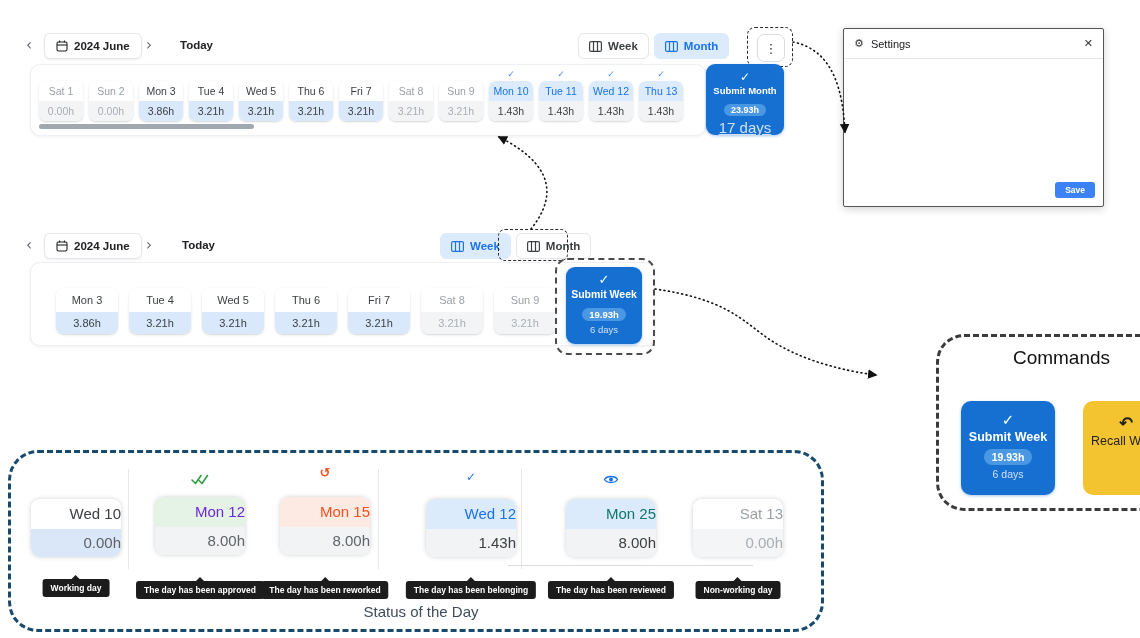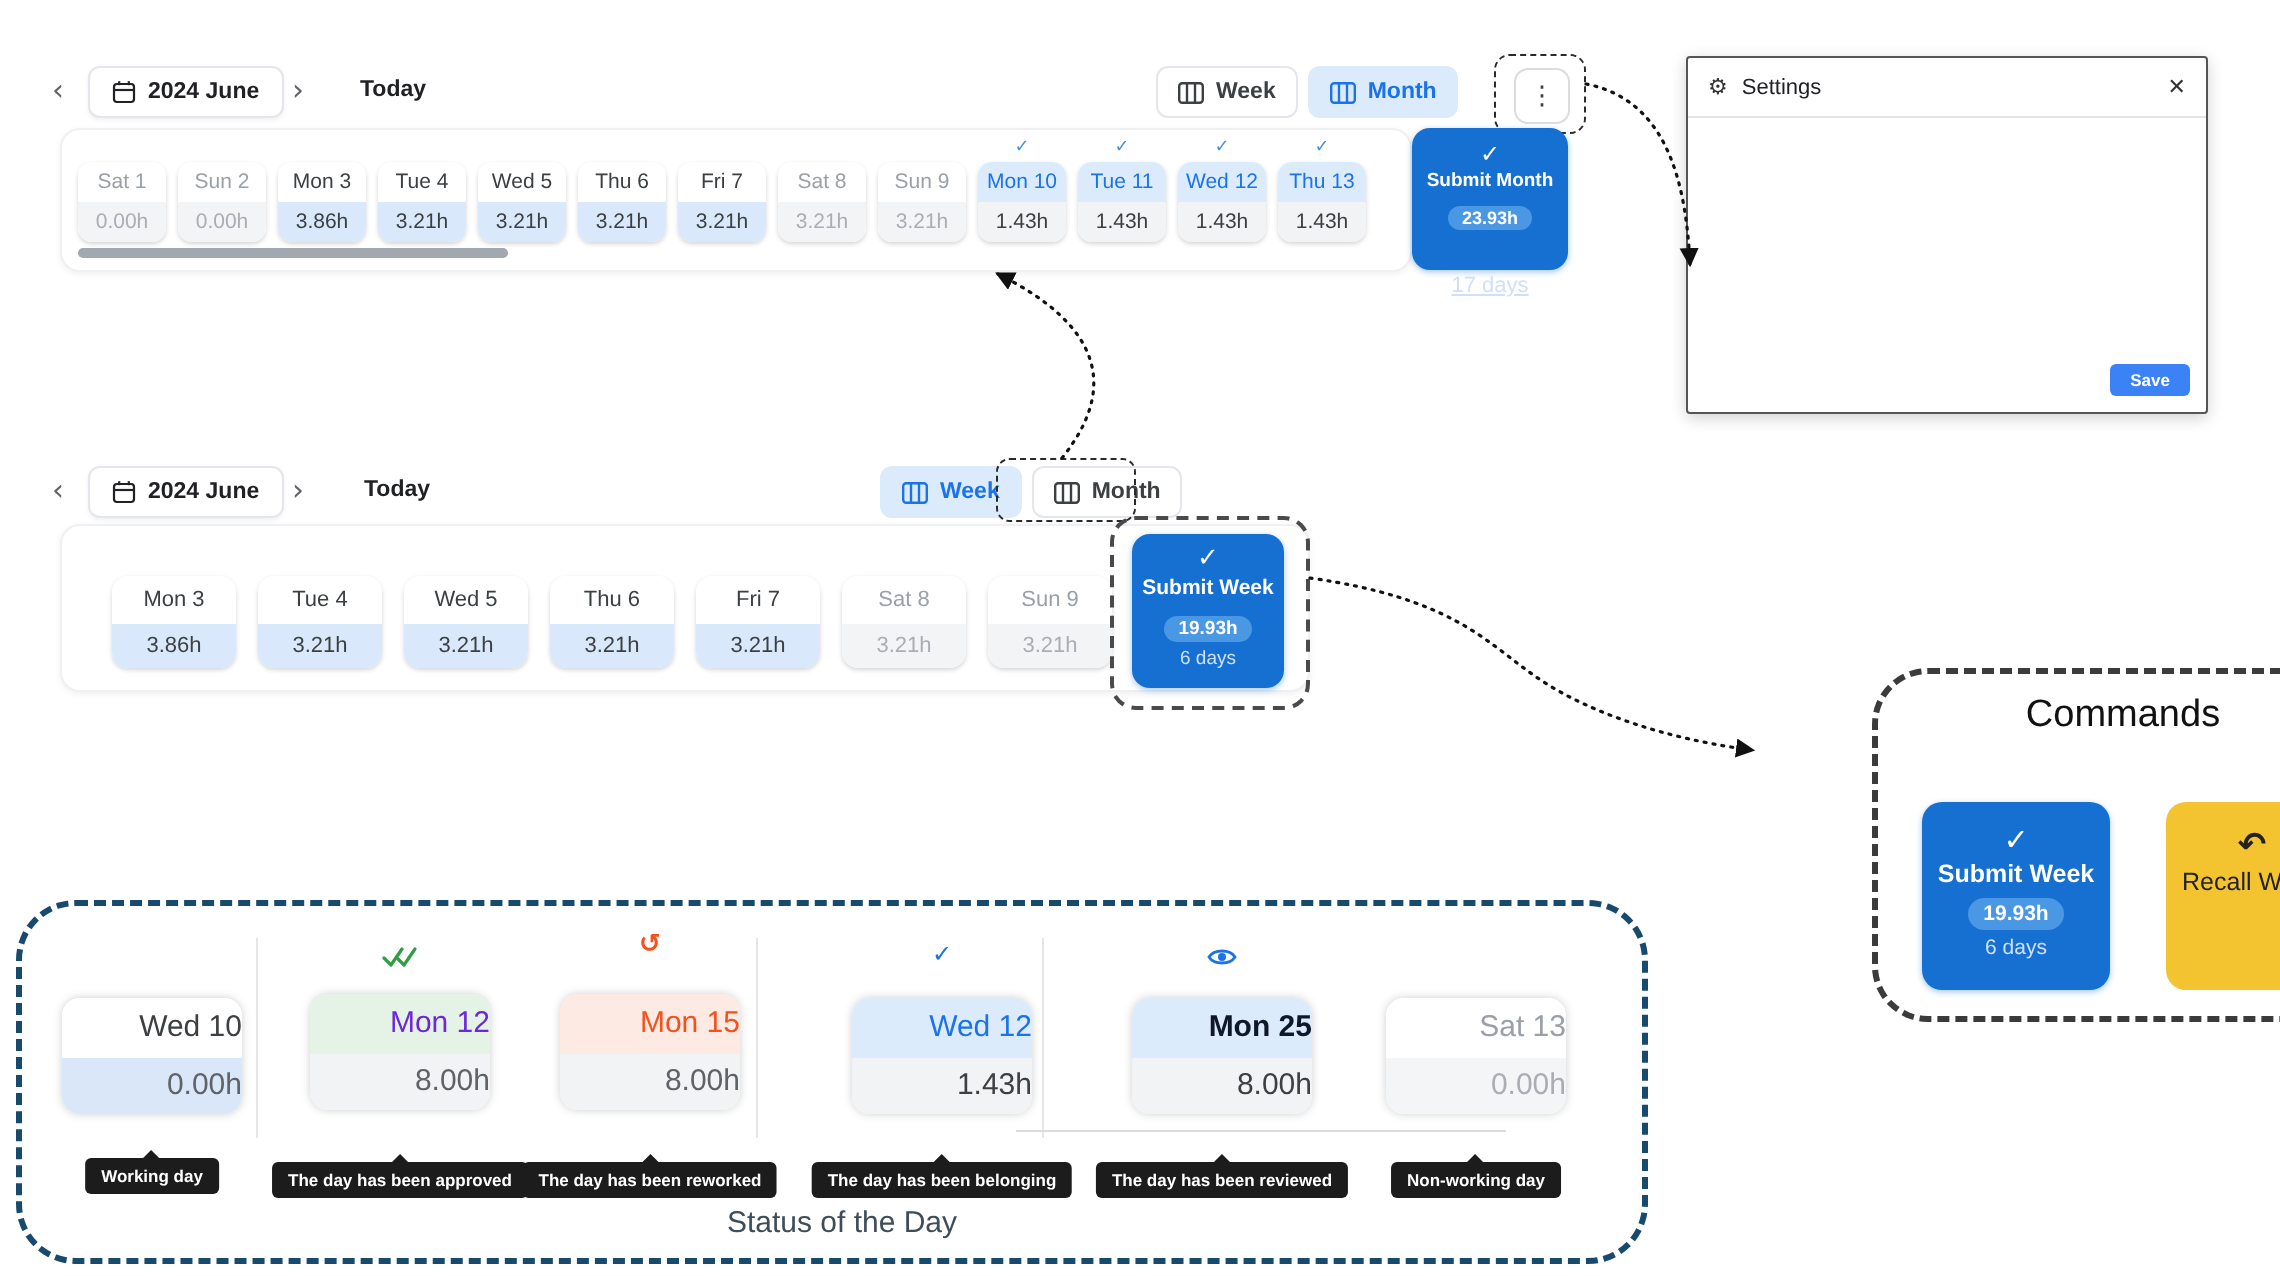--- a/index.html
+++ b/index.html
@@ -87,21 +87,21 @@
   .status-box{border:3px dashed #174a6c;border-radius:30px;}
   .cell-l{position:absolute;width:90px;font-size:15px;text-align:right;cursor:pointer;border-radius:9px;overflow:hidden;
           box-shadow:0 0 4px rgba(60,64,67,.25);}
   .cell-l .nm{height:30px;line-height:30px;background:#fff;color:#3c4043;}
   .cell-l .hr{height:28px;line-height:28px;background:#f1f3f4;color:#5f6368;}
   .cell-l.working .hr{background:#d9e7f8;}
   .cell-l.approved .nm{background:#e4f3e5;color:#6d28d9;}
   .cell-l.reworked .nm{background:#fdeae3;color:#f4511e;}
   .cell-l.submitted .nm{background:#dcebfc;color:#1a73e8;}
   .cell-l.submitted .hr{color:#3c4043;}
-  .cell-l.reviewed .nm{background:#dcebfc;color:#0f172a;font-weight:bold;}
+  .cell-l.reviewed .nm{background:#dcebfc;color:#0f766e;}
   .cell-l.reviewed .hr{color:#3c4043;}
   .cell-l.nonworking .nm{color:#9aa0a6;}
   .cell-l.nonworking .hr{color:#a9aeb4;background:#f4f5f6;}
   .st-icon{position:absolute;transform:translateX(-50%);text-align:center;}
   .tooltip{position:absolute;transform:translateX(-50%);background:#1c1c1c;color:#fff;font-size:8.5px;font-weight:bold;
            padding:4px 8px;border-radius:3px;white-space:nowrap;}
   .tooltip::before{content:"";position:absolute;top:-4px;left:50%;margin-left:-4px;
                    border-left:4px solid transparent;border-right:4px solid transparent;border-bottom:4px solid #1c1c1c;}
   .status-caption{position:absolute;transform:translateX(-50%);font-size:15px;color:#3f4c5a;}
   .vdivider{position:absolute;width:1px;background:#e6e6e6;}
@@ -241,21 +241,21 @@
           </div>
         </div>
     </div>
     <div class="scroll-thumb" style="left:8px;top:59px;width:215px;"></div>
   </div>
 
   <div class="abs submit-btn" style="left:706px;top:64px;width:78px;height:71px;">
     <div class="chk icon">✓</div>
     <div class="lbl" style="font-size:9.5px;margin-top:1px;">Submit Month</div>
     <div style="margin-top:3px;"><span class="pill" style="font-size:9px;">23.93h</span></div>
-    <div class="subdays" style="font-size:11px;margin-top:20px;text-decoration:underline;">17 days</div>
+    <div class="subdays" style="font-size:15px;margin-top:2px;text-decoration:underline;">17 days</div>
   </div>
 
   <div class="abs popup" style="left:843px;top:28px;width:259px;height:177px;">
     <div class="titlebar">
       <span class="icon" style="font-size:11px;color:#333;">⚙</span>
       <span class="t">Settings</span>
       <span class="close icon">✕</span>
     </div>
     <div class="savebtn">Save</div>
   </div>

